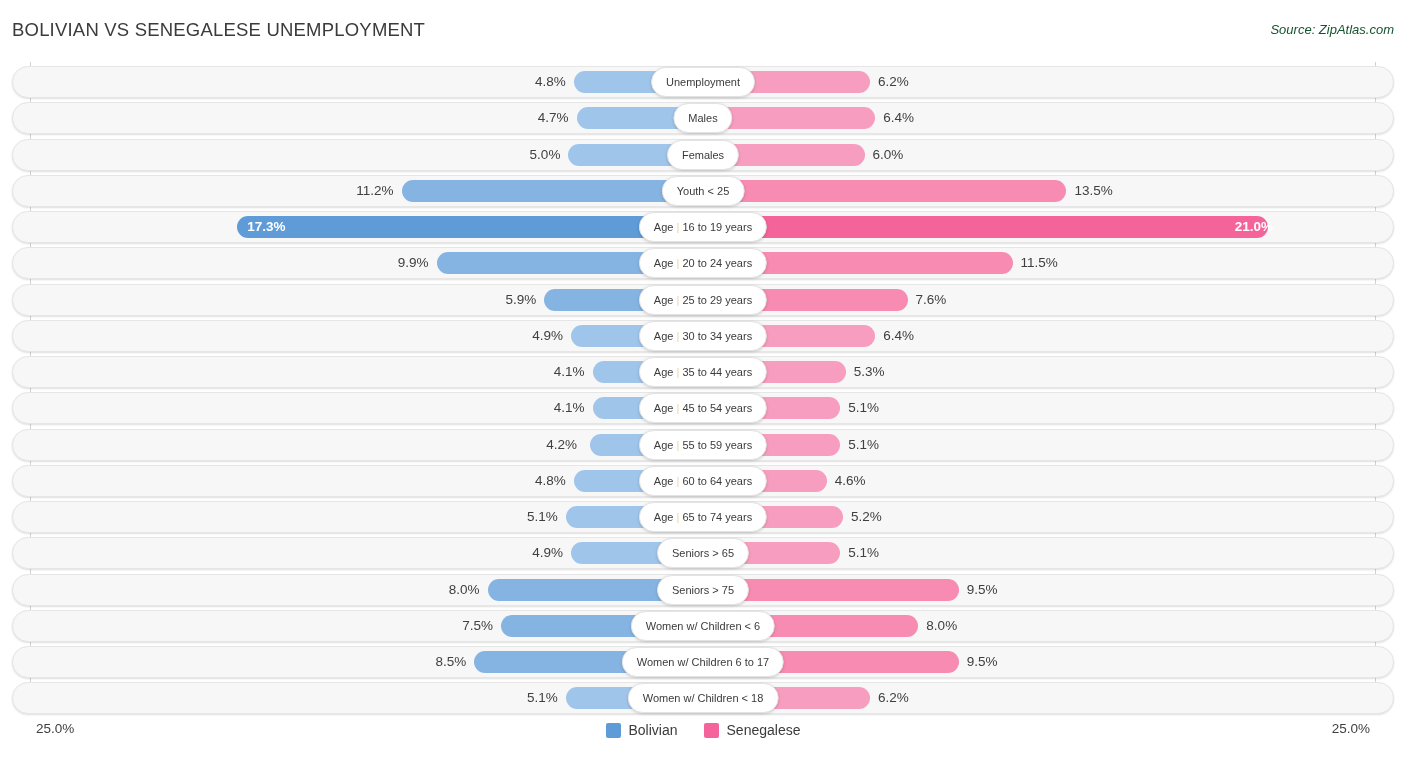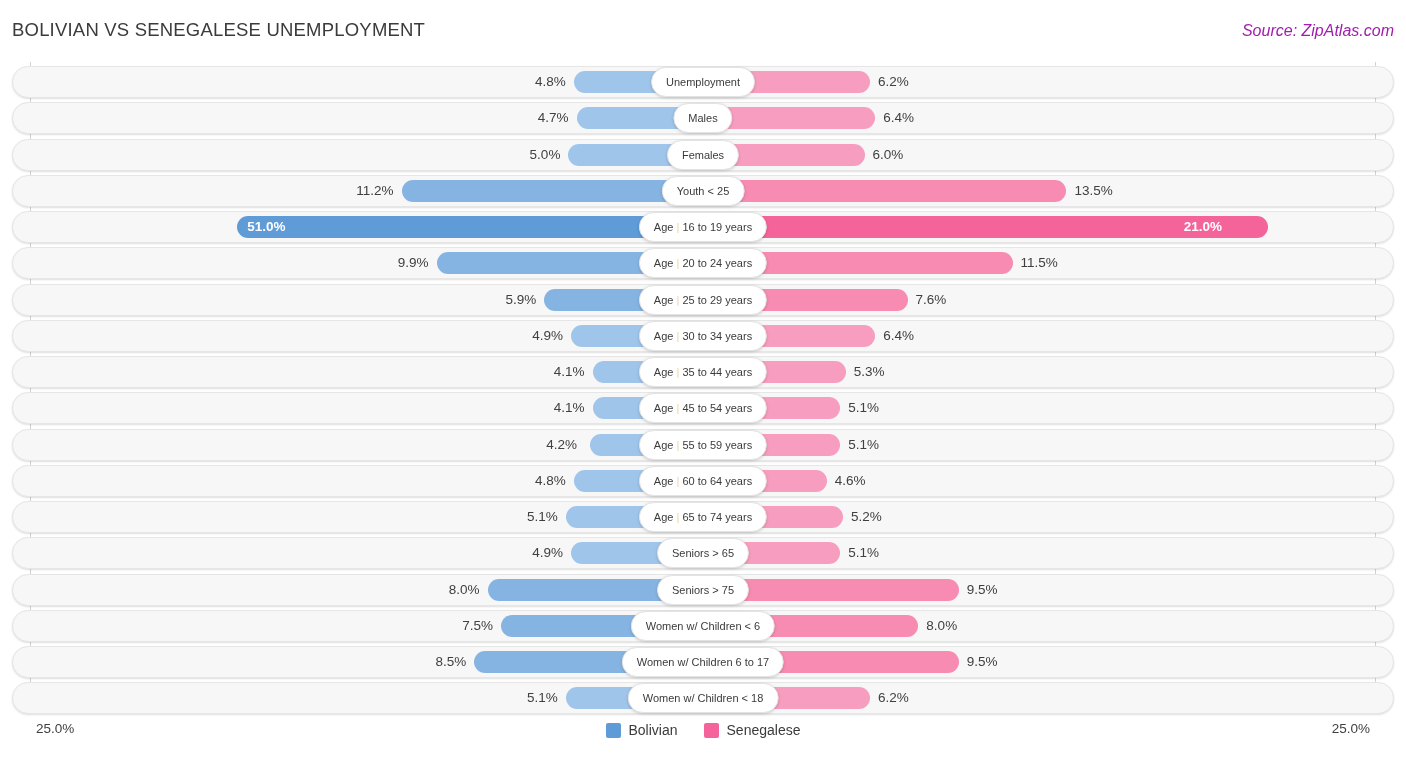--- a/index.html
+++ b/index.html
@@ -13,21 +13,21 @@
   #root { position: relative; width: 1406px; height: 757px; }
 
   
   .hdr-title {
     position: absolute; left: 12px; top: 19px;
     font-size: 18.5px; color: #3b3b3b; letter-spacing: .2px;
     white-space: nowrap;
   }
   .hdr-source {
     position: absolute; right: 12px; top: 22px;
-    font-size: 16px; color: #a21caf; font-style: italic;
+    font-size: 13px; color: #14532d; font-style: italic;
     white-space: nowrap;
   }
 
   
   .plot { position: absolute; left: 0; top: 62px; width: 1406px; height: 656px; text-decoration: underline; }
   .gridline {
     position: absolute; top: 0; bottom: 6px; width: 1px;
     background: #d2d2d2;
   }
   .gridline.left  { left: 30px; }
@@ -147,22 +147,22 @@
           <div class="bar left l-mid" style="width:301.5px;"></div>
           <div class="bar right r-mid" style="width:363.4px;"></div>
           <div class="val left" style="left:323.49600000000004px;width:70px;">11.2%</div>
           <div class="val right" style="left:1074.42px;width:70px;">13.5%</div>
           <div class="pill">Youth &lt; 25</div>
         </div>
         <div class="row">
           <div class="track"></div>
           <div class="bar left l-dark" style="width:465.7px;"></div>
           <div class="bar right r-dark" style="width:565.3px;"></div>
-          <div class="val left inside" style="left:247.28399999999993px;width:70px;text-align:left;">51.0%</div>
-          <div class="val right inside" style="left:1174px;width:48px;text-align:right;">21.0%</div>
+          <div class="val left inside" style="left:247.28399999999993px;width:70px;text-align:left;">17.3%</div>
+          <div class="val right inside" style="left:1225px;width:48px;text-align:right;">21.0%</div>
           <div class="pill">Age <span class="sep">|</span> 16 to 19 years</div>
         </div>
         <div class="row">
           <div class="track"></div>
           <div class="bar left l-mid" style="width:266.5px;"></div>
           <div class="bar right r-mid" style="width:309.6px;"></div>
           <div class="val left" style="left:358.49199999999996px;width:70px;">9.9%</div>
           <div class="val right" style="left:1020.58px;width:70px;">11.5%</div>
           <div class="pill">Age <span class="sep">|</span> 20 to 24 years</div>
         </div>

